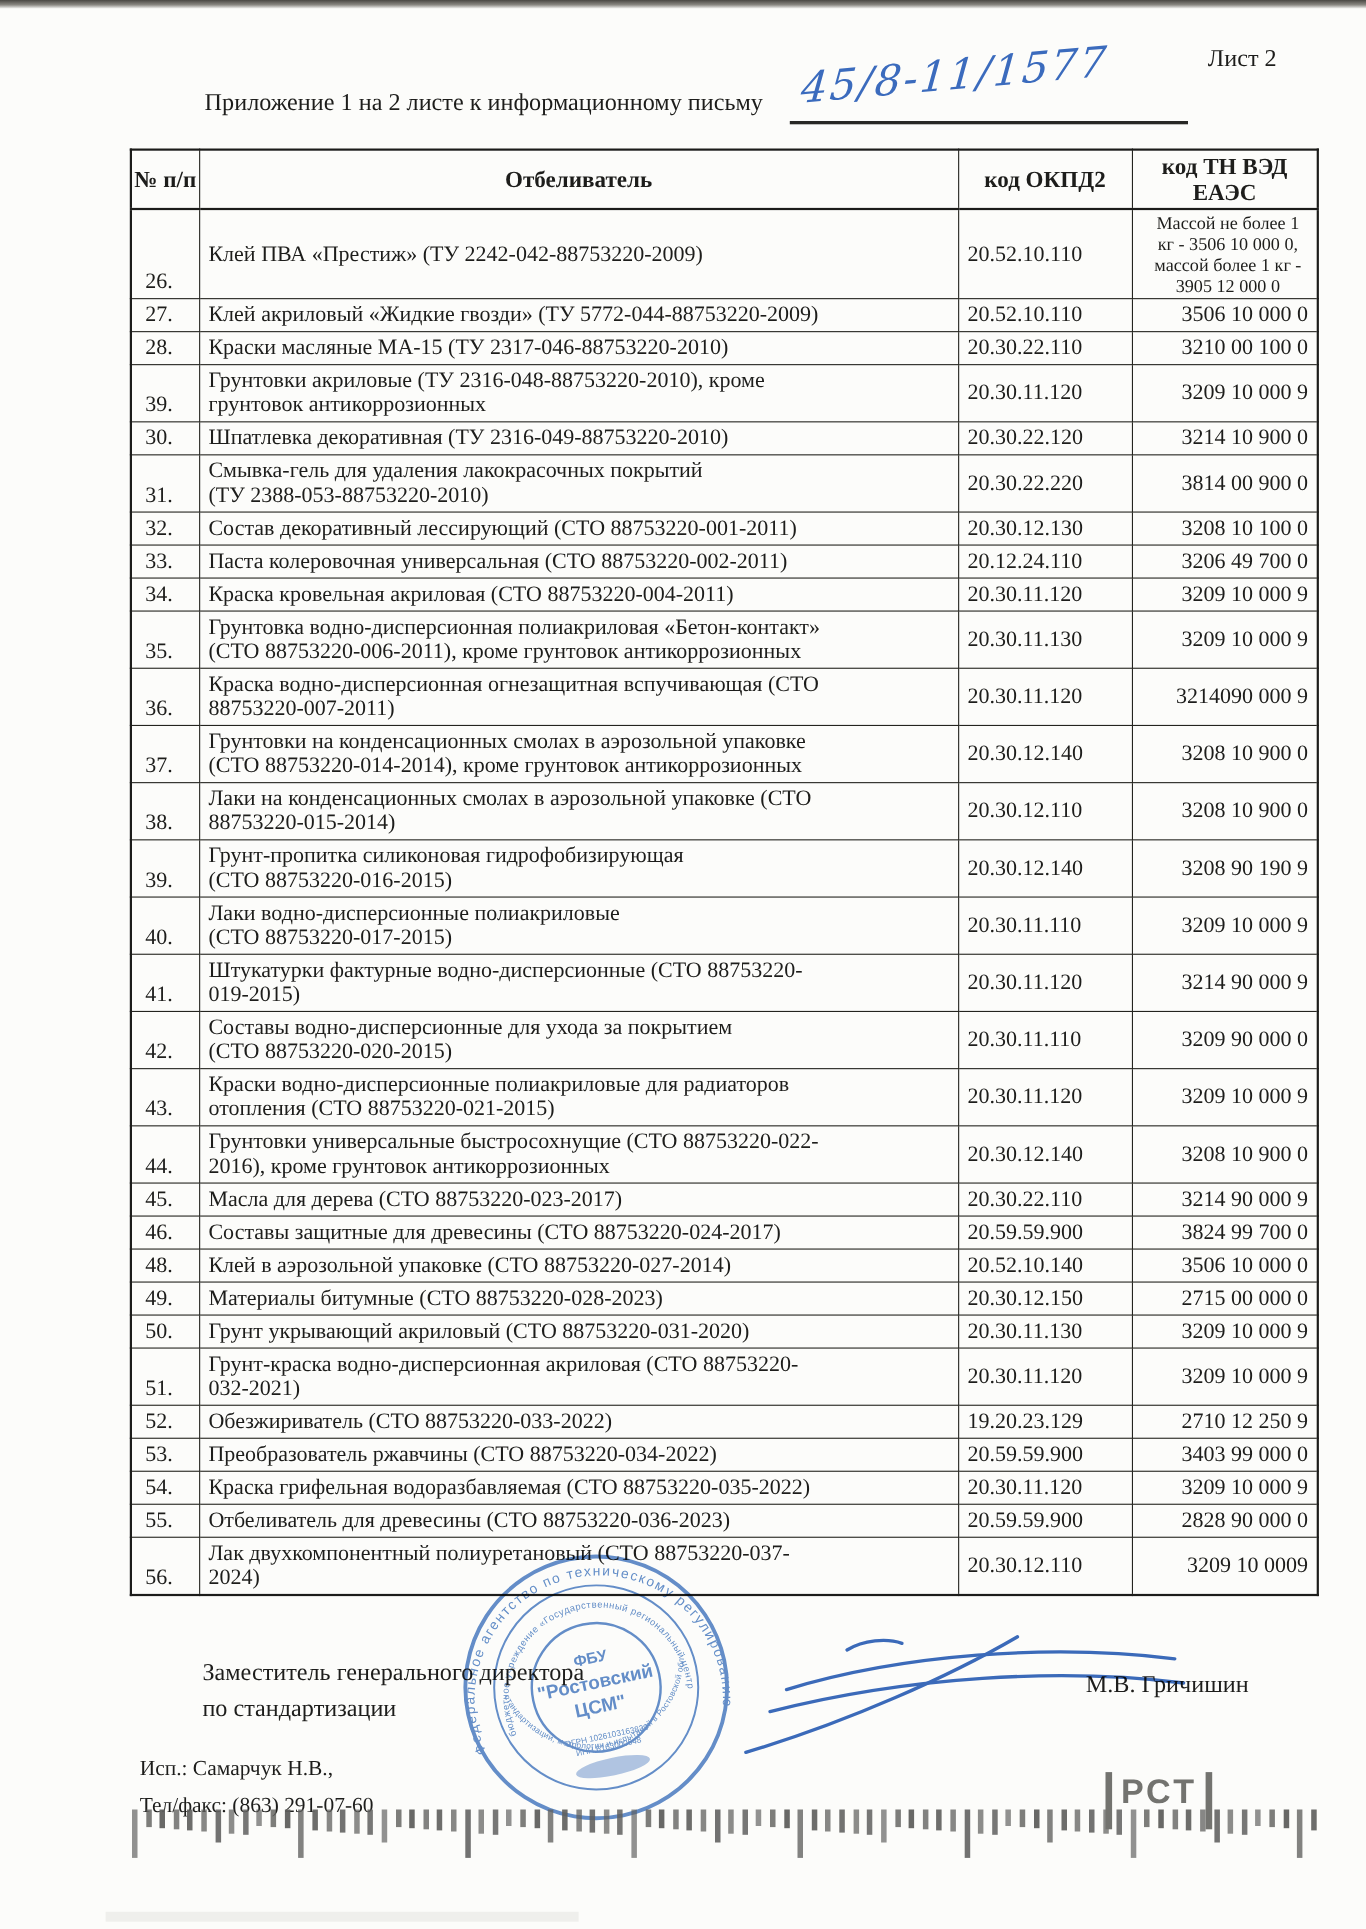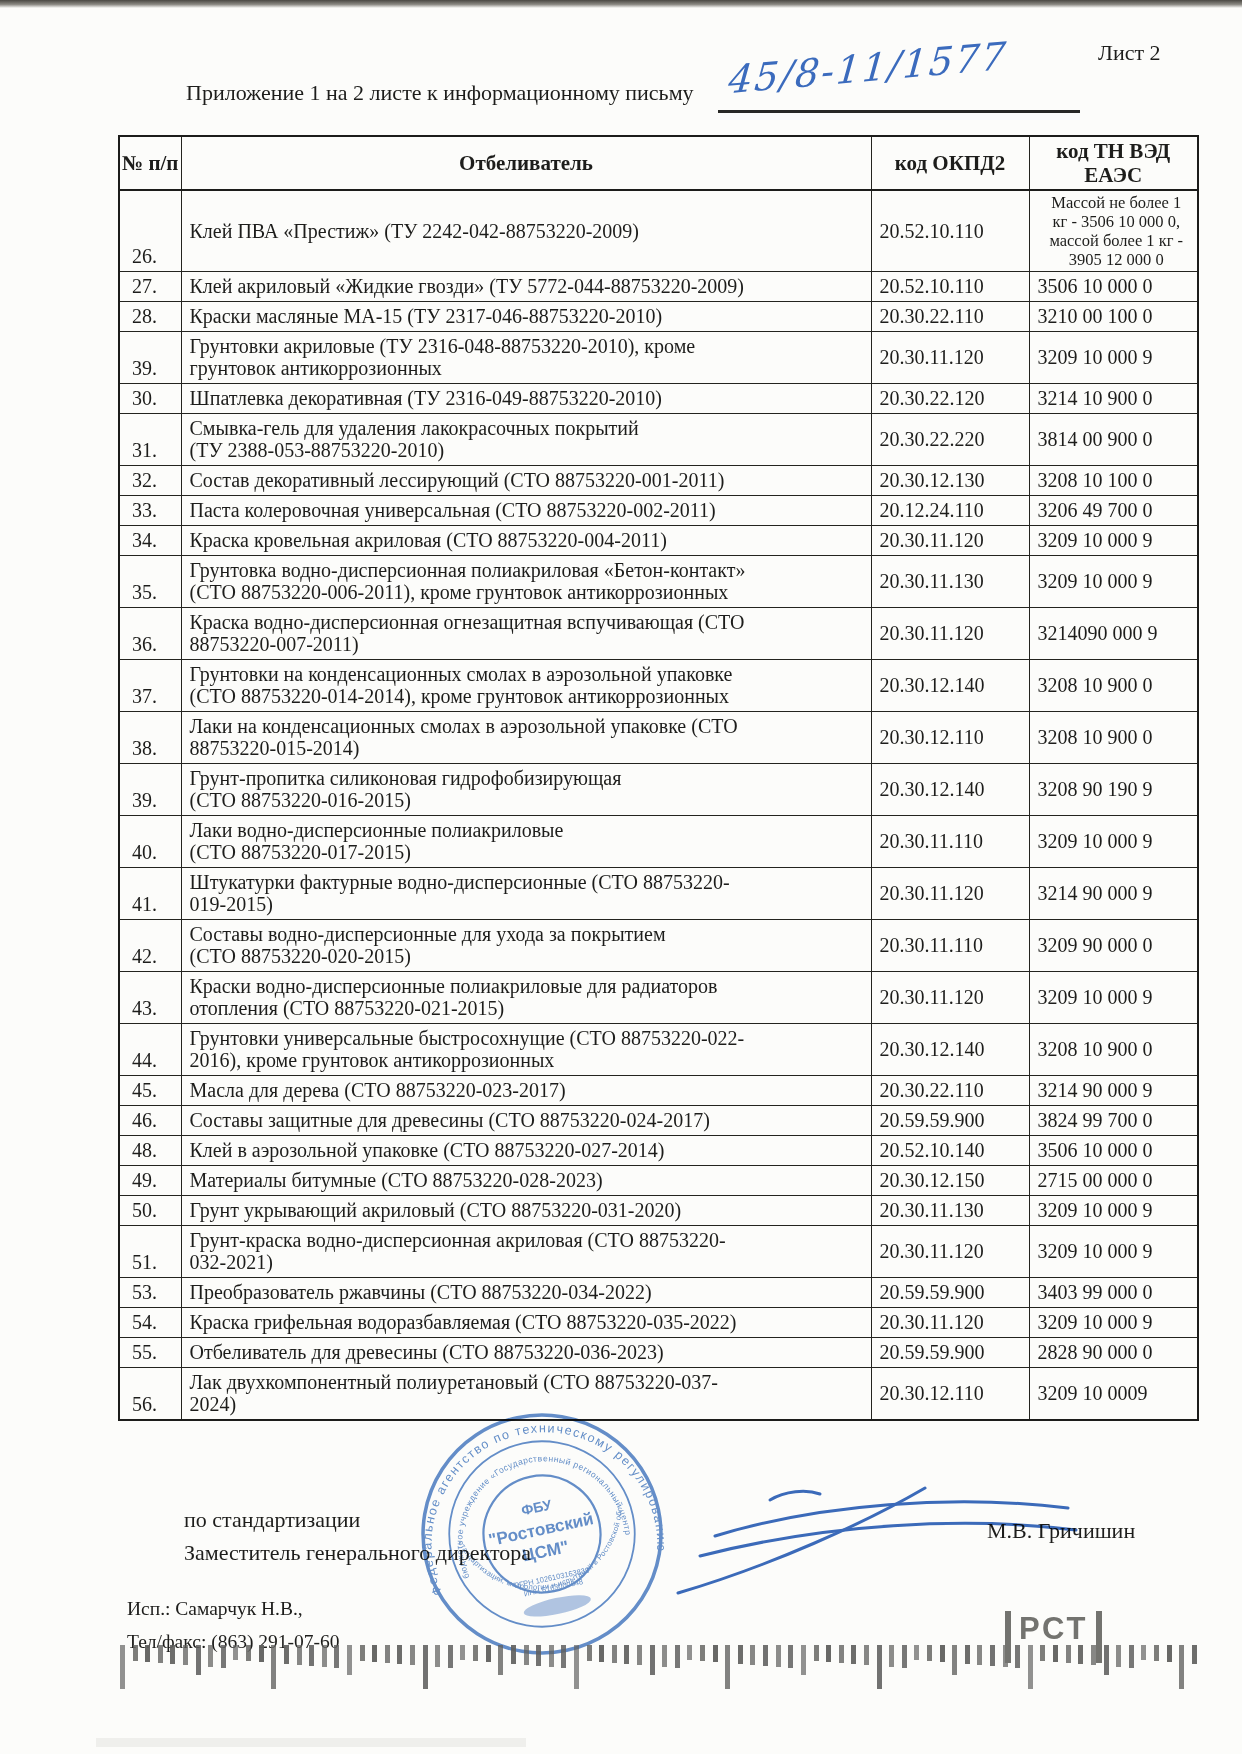--- a/index.html
+++ b/index.html
@@ -16,21 +16,21 @@
   .hw-underline{position:absolute;left:718px;top:110px;width:362px;height:2.5px;background:#28282        5;background:#282825;}
   table{position:absolute;left:118px;top:135px;width:1079px;border-collapse:collapse;
         table-layout:fixed;border:2.5px solid #1c1c1a;}
   th,td{border:1.6px solid #24241f;}
   th{font-size:21px;font-weight:bold;line-height:24px;padding:2px 2px;text-align:center;vertical-align:middle;}
   thead th{border-bottom:2.5px solid #1c1c1a;}
   td{font-size:20px;line-height:22px;padding:3px 8px 4px;vertical-align:middle;}
   .c-num{vertical-align:bottom;padding-left:12px;padding-right:2px;}
   .c-name{text-align:left;white-space:pre-line;}
   .c-okpd{text-align:left;}
-  .c-tnved{text-align:left;}
+  .c-tnved{text-align:right;}
   .c-tnved.small{font-size:16.5px;line-height:19px;text-align:center;padding:2px 4px 2px 10px;white-space:pre-line;}
   .sig-position{position:absolute;left:184px;top:1503px;font-size:22px;line-height:33px;}
   .signer-name{position:absolute;left:987px;top:1518px;font-size:22px;}
   .executor{position:absolute;left:127px;top:1592px;font-size:19.5px;line-height:33px;}
   .stamp-svg{position:absolute;left:416px;top:1408px;width:252px;height:252px;
         transform:rotate(-12deg);opacity:.88;mix-blend-mode:multiply;pointer-events:none;}
   .signature-svg{position:absolute;left:620px;top:1478px;width:470px;height:125px;
         mix-blend-mode:multiply;pointer-events:none;}
   .barcode-strip{position:absolute;left:120px;top:1645px;width:1078px;display:flex;
         justify-content:space-between;align-items:flex-start;}
@@ -232,20 +232,26 @@
           <td class="c-tnved">3209 10 000 9</td>
         </tr>
         <tr>
           <td class="c-num">51.</td>
           <td class="c-name">Грунт-краска водно-дисперсионная акриловая (СТО 88753220-
 032-2021)</td>
           <td class="c-okpd">20.30.11.120</td>
           <td class="c-tnved">3209 10 000 9</td>
         </tr>
         <tr>
+          <td class="c-num">52.</td>
+          <td class="c-name">Обезжириватель (СТО 88753220-033-2022)</td>
+          <td class="c-okpd">19.20.23.129</td>
+          <td class="c-tnved">2710 12 250 9</td>
+        </tr>
+        <tr>
           <td class="c-num">53.</td>
           <td class="c-name">Преобразователь ржавчины (СТО 88753220-034-2022)</td>
           <td class="c-okpd">20.59.59.900</td>
           <td class="c-tnved">3403 99 000 0</td>
         </tr>
         <tr>
           <td class="c-num">54.</td>
           <td class="c-name">Краска грифельная водоразбавляемая (СТО 88753220-035-2022)</td>
           <td class="c-okpd">20.30.11.120</td>
           <td class="c-tnved">3209 10 000 9</td>
@@ -260,22 +266,22 @@
           <td class="c-num">56.</td>
           <td class="c-name">Лак двухкомпонентный полиуретановый (СТО 88753220-037-
 2024)</td>
           <td class="c-okpd">20.30.12.110</td>
           <td class="c-tnved">3209 10 0009</td>
         </tr>
       </tbody>
   </table>
 
   <div class="sig-position">
+    <div>Заместитель генерального директора</div>
     <div>по стандартизации</div>
-    <div>Заместитель генерального директора</div>
   </div>
   <div class="signer-name">М.В. Гричишин</div>
   <div class="executor">
     <div>Исп.: Самарчук Н.В.,</div>
     <div>Тел/факс: (863) 291-07-60</div>
   </div>
 
   <svg class="stamp-svg" viewBox="0 0 250 250">
     <defs>
       <path id="arcOuter" d="M 16,162 A 112,112 0 1 1 234,162"></path>

